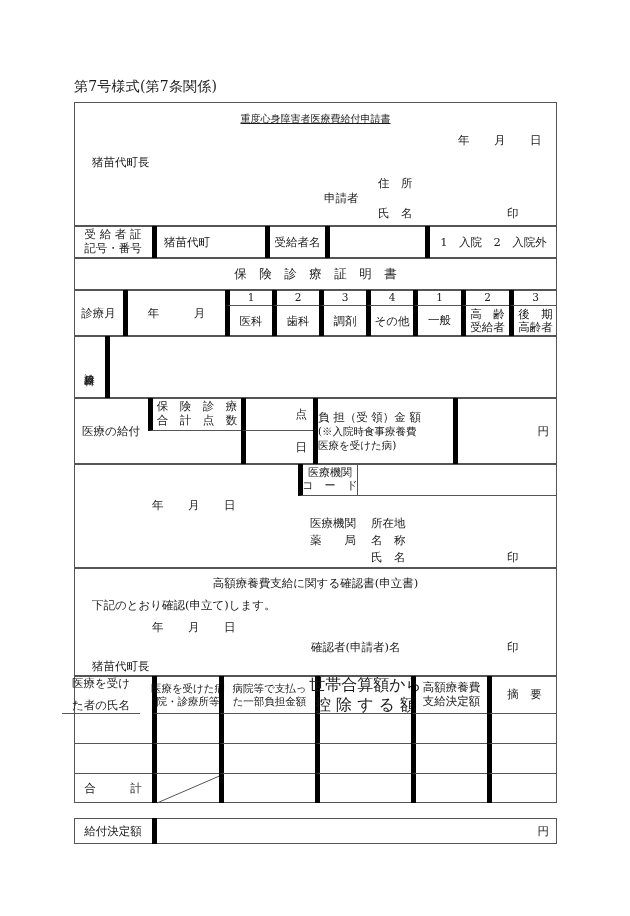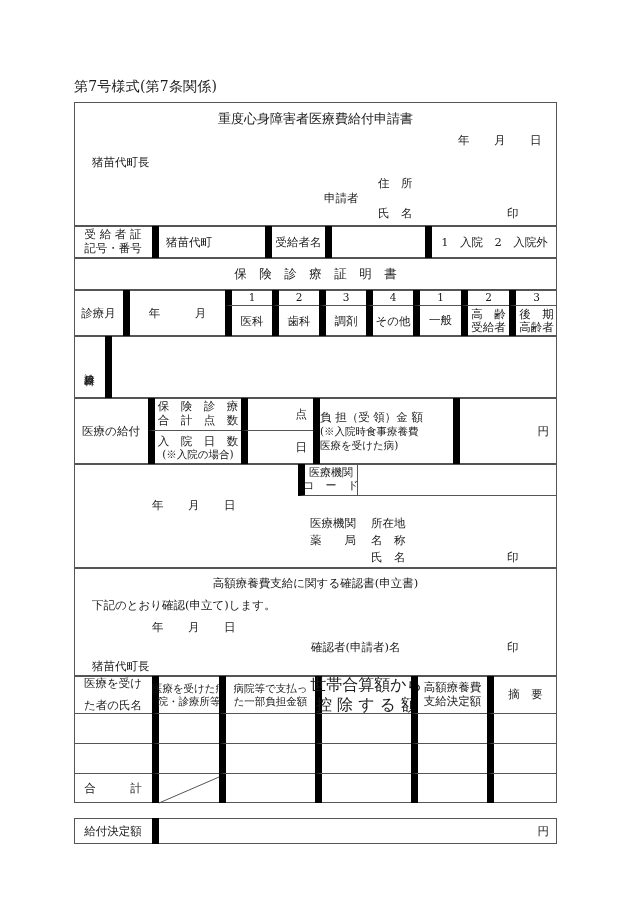--- a/index.html
+++ b/index.html
@@ -37,21 +37,21 @@
     background: #fff;
   }
   .cell {
     position: absolute;
     box-sizing: border-box;
     font-size: 11.5px;
     line-height: 1.25;
     white-space: nowrap;
   }
   .bd-b { border-bottom: 1px solid #555; }
-  .bd-l { border-left: 7px solid #000000; }
+  .bd-l { border-left: 5px solid #000000; }
   .bd-r { border-right: 1px solid #555; }
   .ctr {
     display: flex;
     align-items: center;
     justify-content: center;
     text-align: center;
   }
   .ctr-col {
     display: flex;
     flex-direction: column;
@@ -88,21 +88,21 @@
 </style>
 </head>
 <body>
 
 <div class="page">
 
   <div class="form-label">第7号様式(第7条関係)</div>
 
   <div class="frame" style="left:74px; top:102px; width:483px; height:124px;"></div>
 
-  <div class="txt ctr" style="left:74px; top:110px; width:483px; height:18px; font-size:13px;">重度心身障害者医療費給付申請書</div>
+  <div class="txt ctr" style="left:74px; top:110px; width:483px; height:18px; font-size:10px;text-decoration:underline;">重度心身障害者医療費給付申請書</div>
 
   <div class="txt" style="left:458px; top:133px;">年</div>
   <div class="txt" style="left:494px; top:133px;">月</div>
   <div class="txt" style="left:530px; top:133px;">日</div>
 
   <div class="txt" style="left:92px; top:155px;">猪苗代町長</div>
 
   <div class="txt" style="left:324px; top:191px;">申請者</div>
   <div class="txt" style="left:378px; top:176px;">住　所</div>
   <div class="txt" style="left:378px; top:206px;">氏　名</div>
@@ -207,24 +207,20 @@
   </div>
 
   <div class="cell ctr-col bd-l bd-b" style="left:148px; top:398px; width:93px; height:33px; line-height:1.18;">
     <span>保　険　診　療</span>
     <span>合　計　点　数</span>
   </div>
   <div class="cell rgt bd-l bd-b" style="left:241px; top:398px; width:72px; height:33px; padding-right:6px;">
     <span>点</span>
   </div>
 
-  <div class="cell ctr-col bd-l" style="left:148px; top:431px; width:93px; height:33px; line-height:1.18;">
-    <span>入　院　日　数</span>
-    <span class="small">(※入院の場合)</span>
-  </div>
   <div class="cell rgt bd-l" style="left:241px; top:431px; width:72px; height:33px; padding-right:6px;">
     <span>日</span>
   </div>
 
   <div class="cell ctr-col bd-l" style="left:313px; top:398px; width:140px; height:66px; line-height:1.32; align-items:flex-start; ">
     <span>負 担（受 領）金 額</span>
     <span class="small">(※入院時食事療養費</span>
     <span class="small">医療を受けた病)</span>
   </div>
   <div class="cell rgt bd-l" style="left:453px; top:398px; width:104px; height:66px; padding-right:8px;">
@@ -262,21 +258,21 @@
   <div class="txt" style="left:188px; top:620px;">月</div>
   <div class="txt" style="left:224px; top:620px;">日</div>
 
   <div class="txt" style="left:311px; top:640px;">確認者(申請者)名</div>
   <div class="txt" style="left:507px; top:640px;">印</div>
 
   <div class="txt" style="left:92px; top:659px;">猪苗代町長</div>
 
   <div class="frame" style="left:74px; top:676px; width:483px; height:127px;"></div>
 
-  <div class="cell ctr-col bd-b" style="left:74px; top:676px; width:78px; height:38px; line-height:1.2;gap:8px;">
+  <div class="cell ctr-col bd-b" style="left:62px; top:676px; width:78px; height:38px; line-height:1.2;gap:8px;">
     <span>医療を受け</span>
     <span>た者の氏名</span>
   </div>
   <div class="cell ctr-col bd-b bd-l" style="left:152px; top:676px; width:67px; height:38px; line-height:1.2; font-size:10.5px;">
     <span>医療を受けた病</span>
     <span>院・診療所等</span>
   </div>
   <div class="cell ctr-col bd-b bd-l" style="left:219px; top:676px; width:96px; height:38px; line-height:1.2; font-size:10.5px;">
     <span>病院等で支払っ</span>
     <span>た一部負担金額</span>

